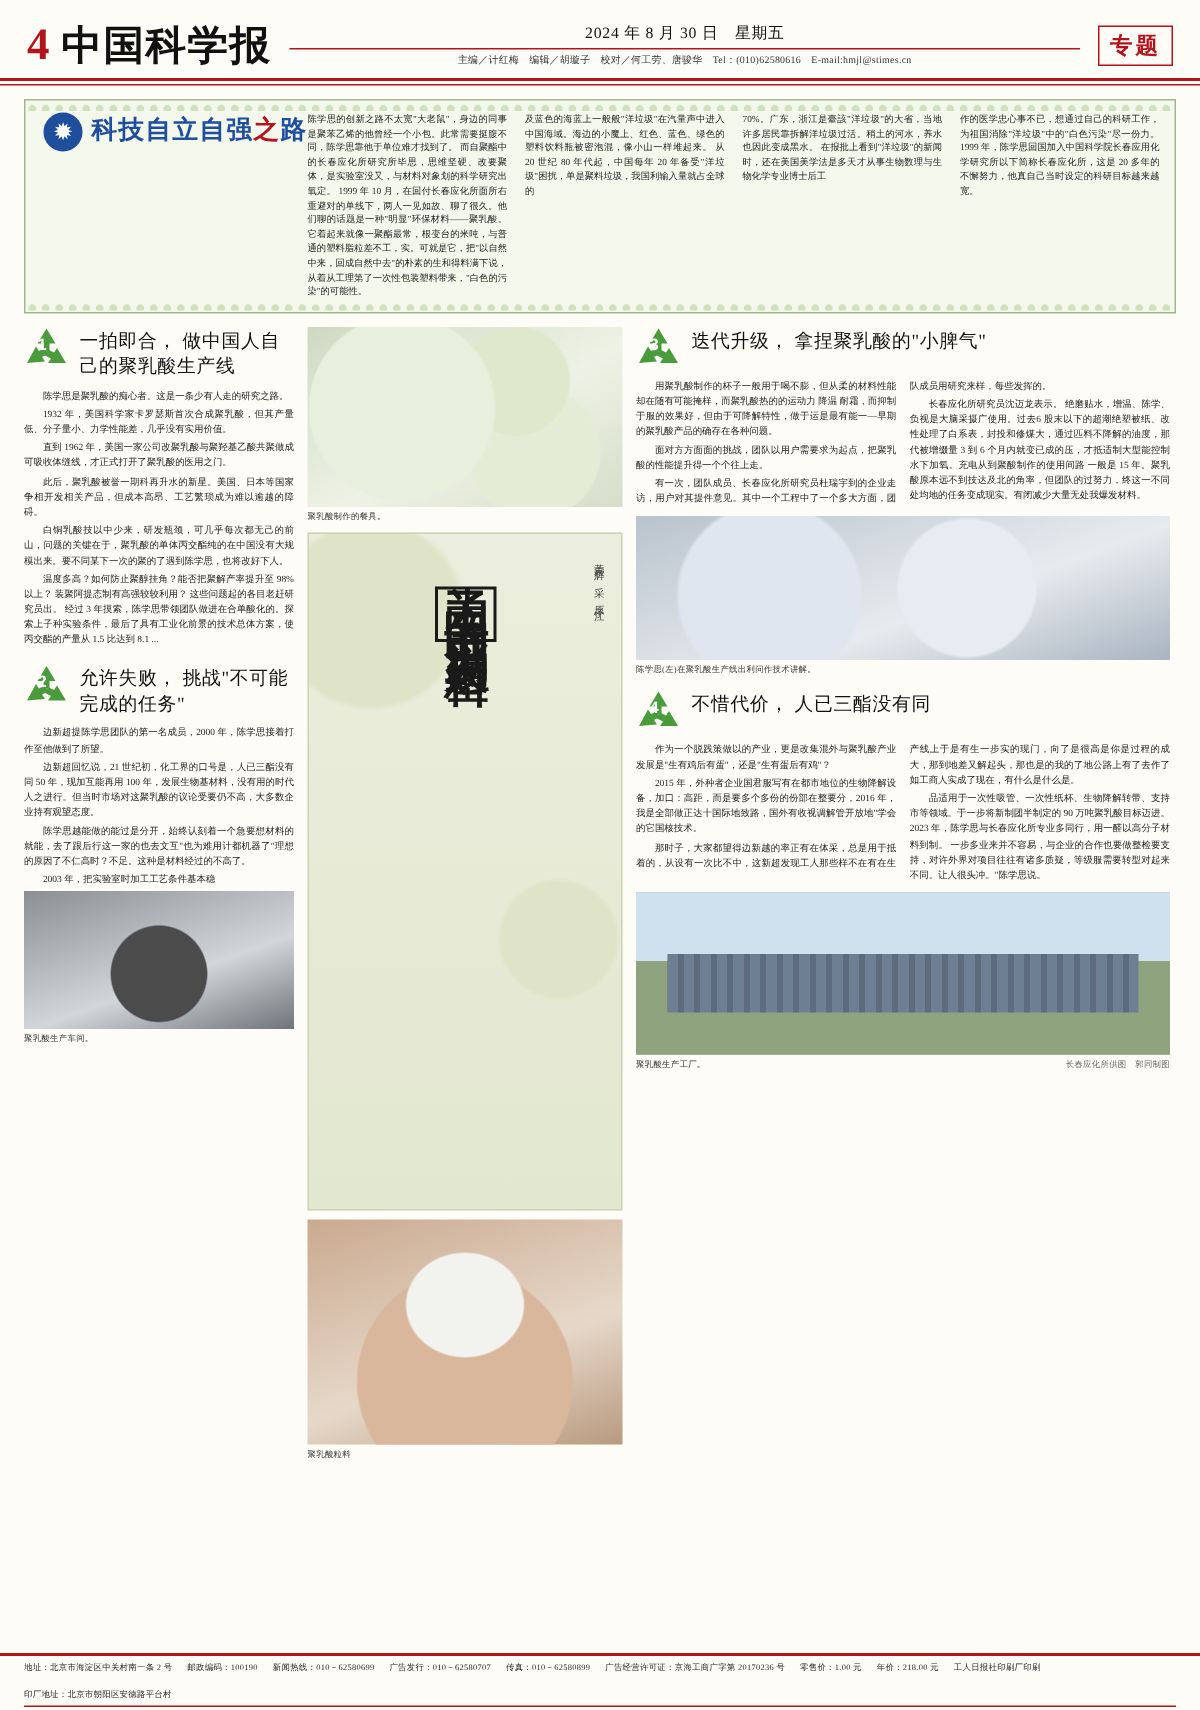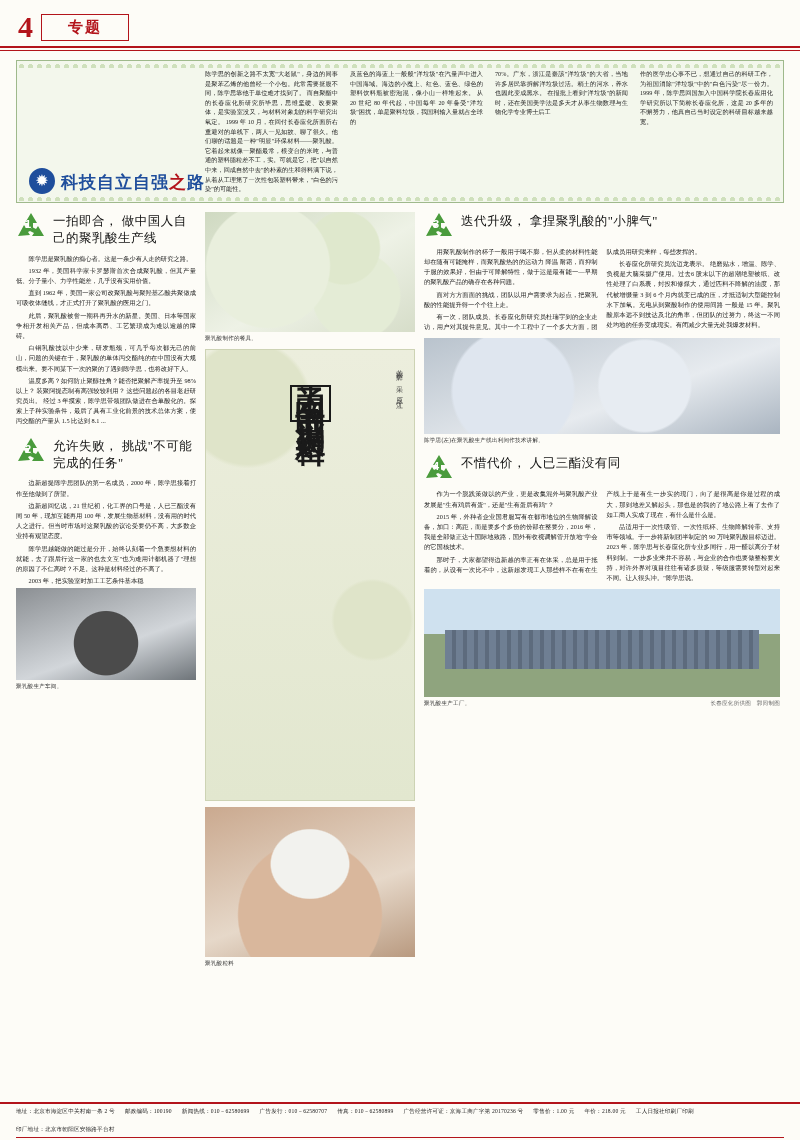--- a/index.html
+++ b/index.html
@@ -38,42 +38,42 @@
     flex: 1; display: flex; flex-direction: column; align-items: center;
     justify-content: center; margin: 0 12px;
   }
   .mast-date {
     font-size: 10.5px; color: #111; letter-spacing: .5px; margin-bottom: 3px;
   }
   .mast-rule { width: 100%; height: 1px; background: #b3141b; margin-bottom: 3px;}
   .mast-credits { font-size: 6.6px; color: #333; letter-spacing: .2px; }
   .mast-badge {
     border: 1.6px solid #b3141b; color: #b3141b; font-size: 15px;
-    font-weight: bold; padding: 3px 26px; letter-spacing: 2px; white-space: nowrap;
+    font-weight: bold; padding: 3px 7px; letter-spacing: 2px; white-space: nowrap;
   }
   .thin-rule { height: 1px; background: #b3141b; margin-top: 2px; }
 
   
   .banner {
     margin: 9px 16px 0 16px;
     border: 1px solid #9fb98c;
     background: #f3f7ec;
     display: flex;
     padding: 8px 10px 8px 8px;
     position: relative;
   }
   .banner::before, .banner::after{
     content:""; position:absolute; left:0; right:0; height:6px;
     background-image: radial-gradient(circle, #cfe0bc 2.4px, transparent 2.6px);
     background-size: 9px 9px;
   }
   .banner::before{ top:1px; }
   .banner::after{ bottom:1px; }
   .banner-logo {
-    width: 180px; flex: none; display: flex; align-items: flex-end;
+    width: 180px; flex: none; display: flex; align-items: flex-start;
     justify-content: center; gap: 6px; padding-left: 4px;
   }
   .emblem {
     width: 26px; height: 26px; border-radius: 50%;
     background: #1f4e9c; position: relative; flex: none;
     border: 2px solid #1f4e9c;
   }
   .emblem::after{
     content:"✹"; position:absolute; inset:0; color:#fff; font-size:16px;
     display:flex; align-items:center; justify-content:center;
@@ -211,20 +211,26 @@
   .footer-wrap { position:absolute; left:0; right:0; bottom:0; }
   .footer-rule { height:1px; background:#b3141b; margin:0 16px 2px 16px;}
 </style>
 </head>
 <body>
 
 <div class="page">
 
   <div class="masthead">
     <div class="page-num">4</div>
+    <div class="paper-title">中国科学报</div>
+    <div class="masthead-mid">
+      <div class="mast-date">2024 年 8 月 30 日　星期五</div>
+      <div class="mast-rule"></div>
+      <div class="mast-credits">主编／计红梅　编辑／胡璇子　校对／何工劳、唐骏华　Tel：(010)62580616　E-mail:hmjl@stimes.cn</div>
+    </div>
     <div class="mast-badge">专题</div>
   </div>
   <div class="thin-rule"></div>
 
   <div class="banner">
     <div class="banner-logo">
       <div class="emblem"></div>
       <div class="banner-title">
         <span>科技自立自强</span><span class="accent">之</span><span>路</span>
       </div>

